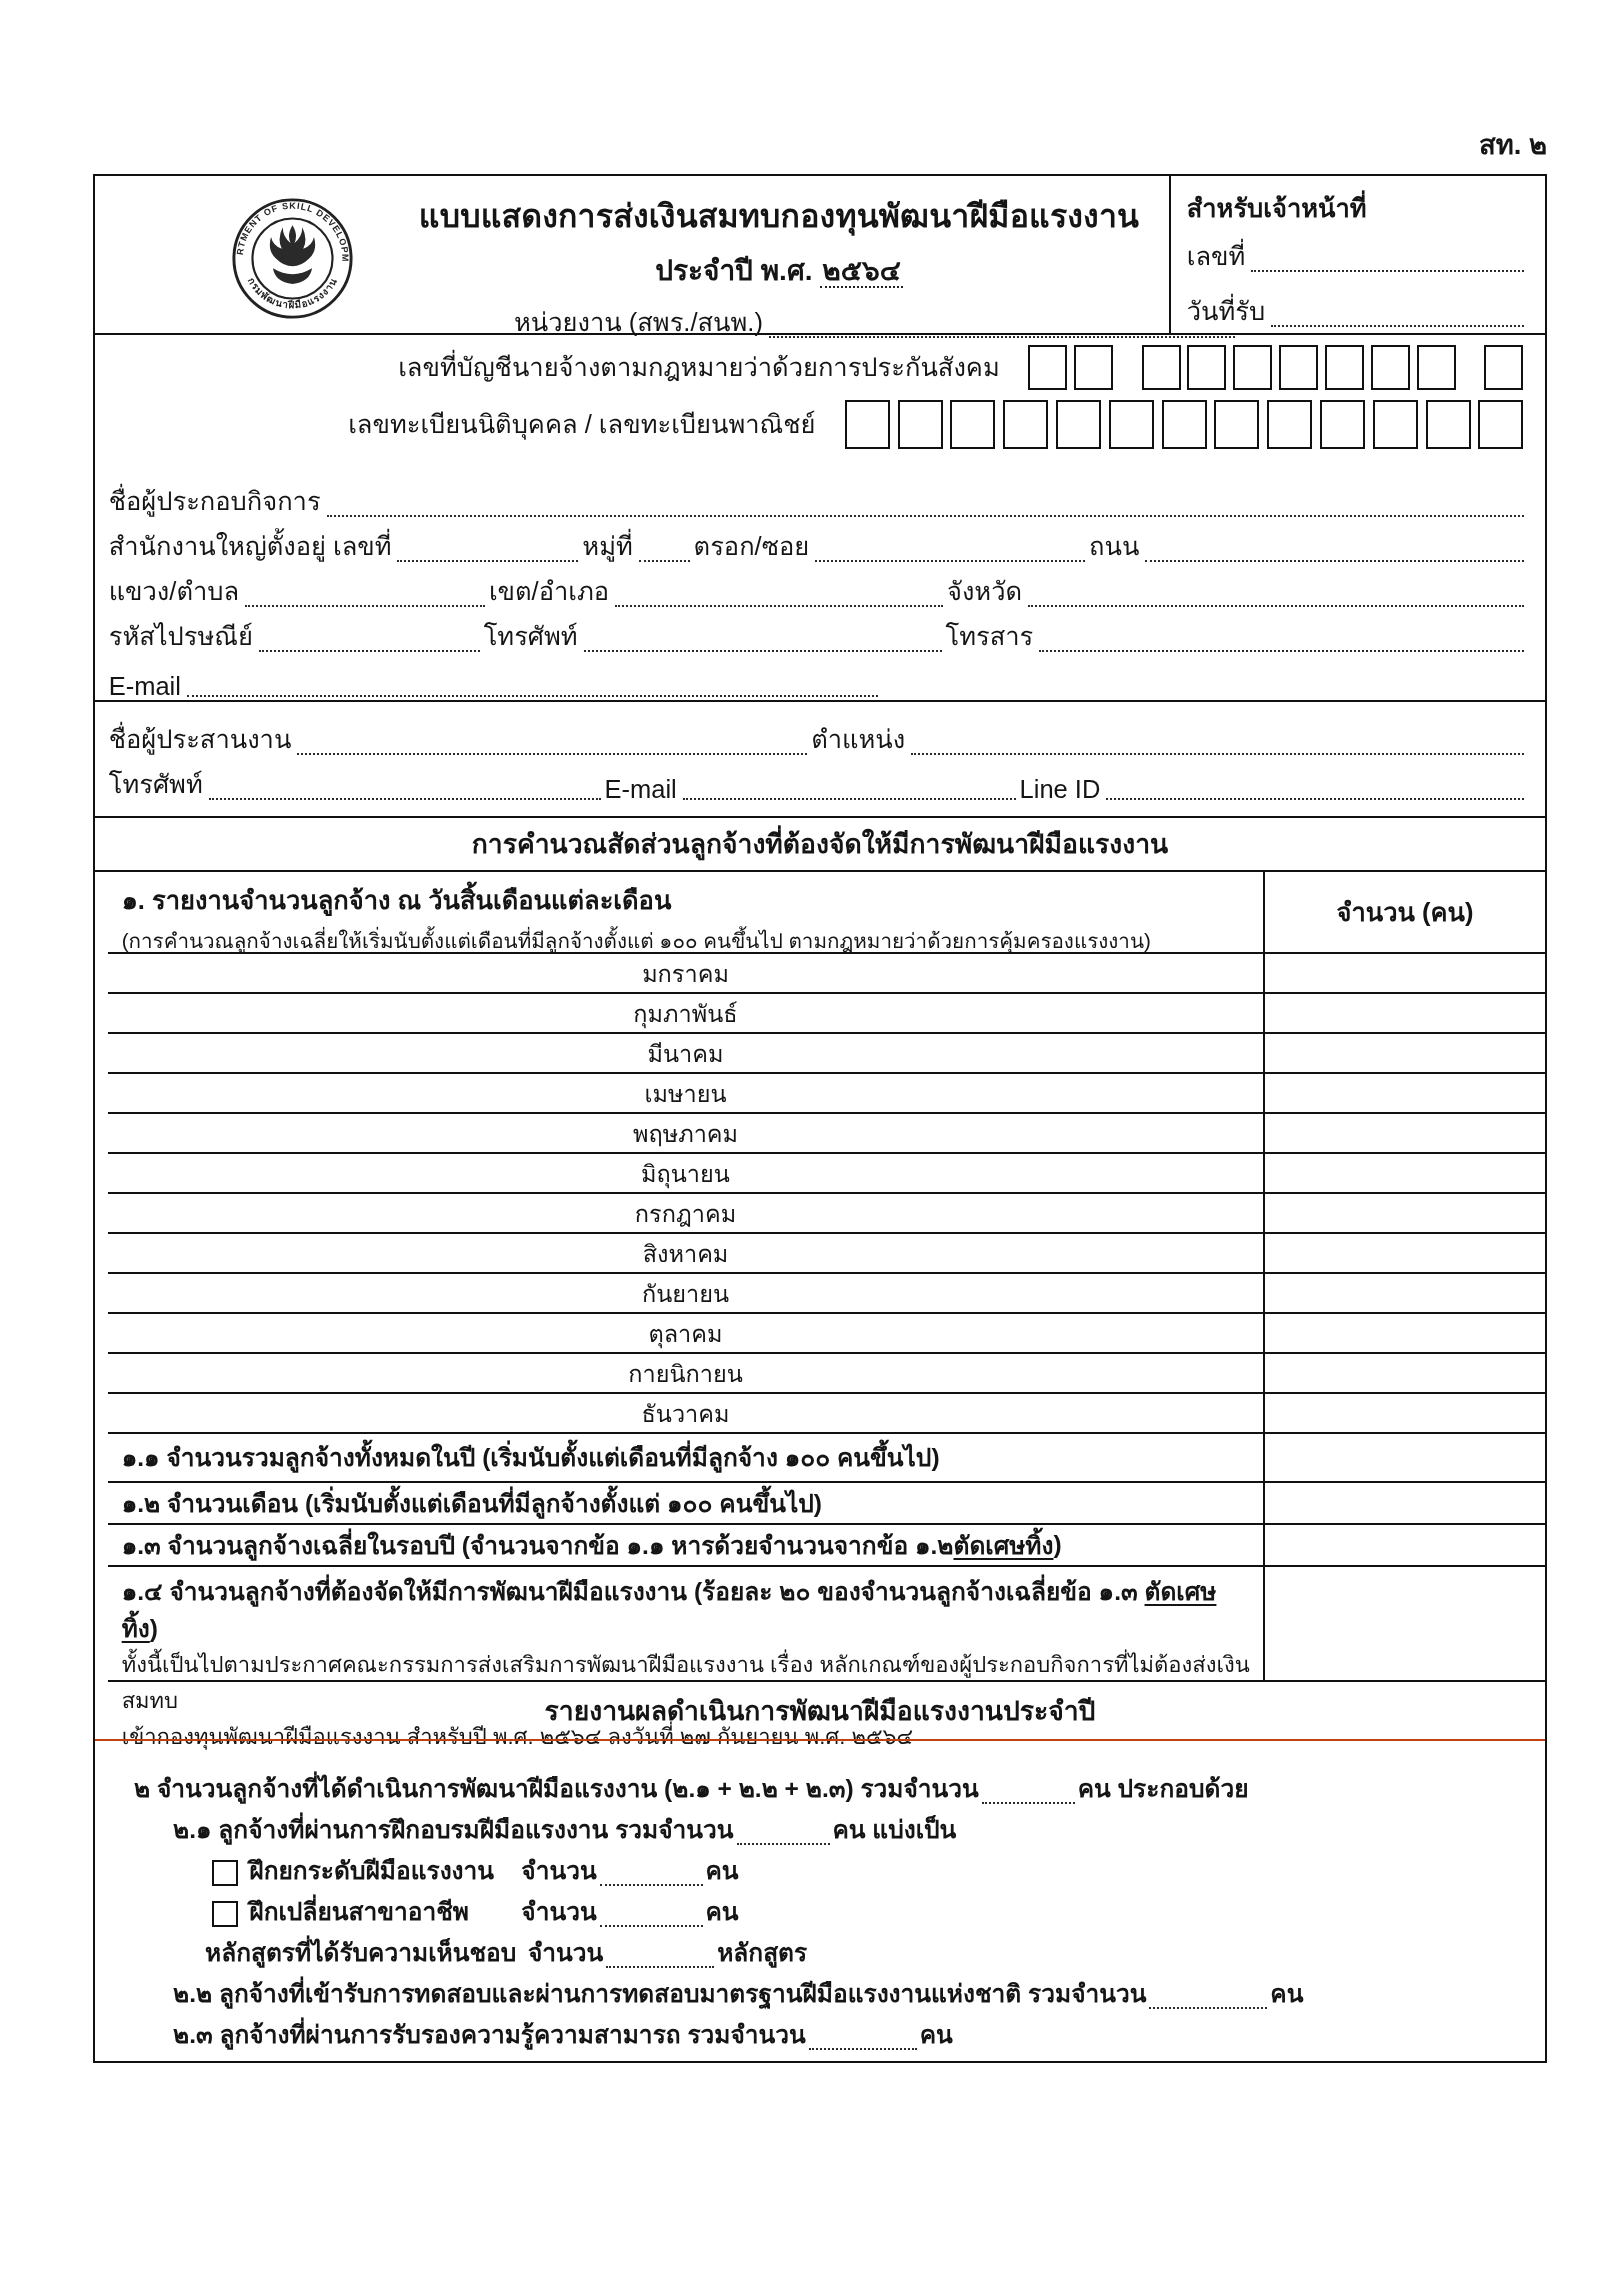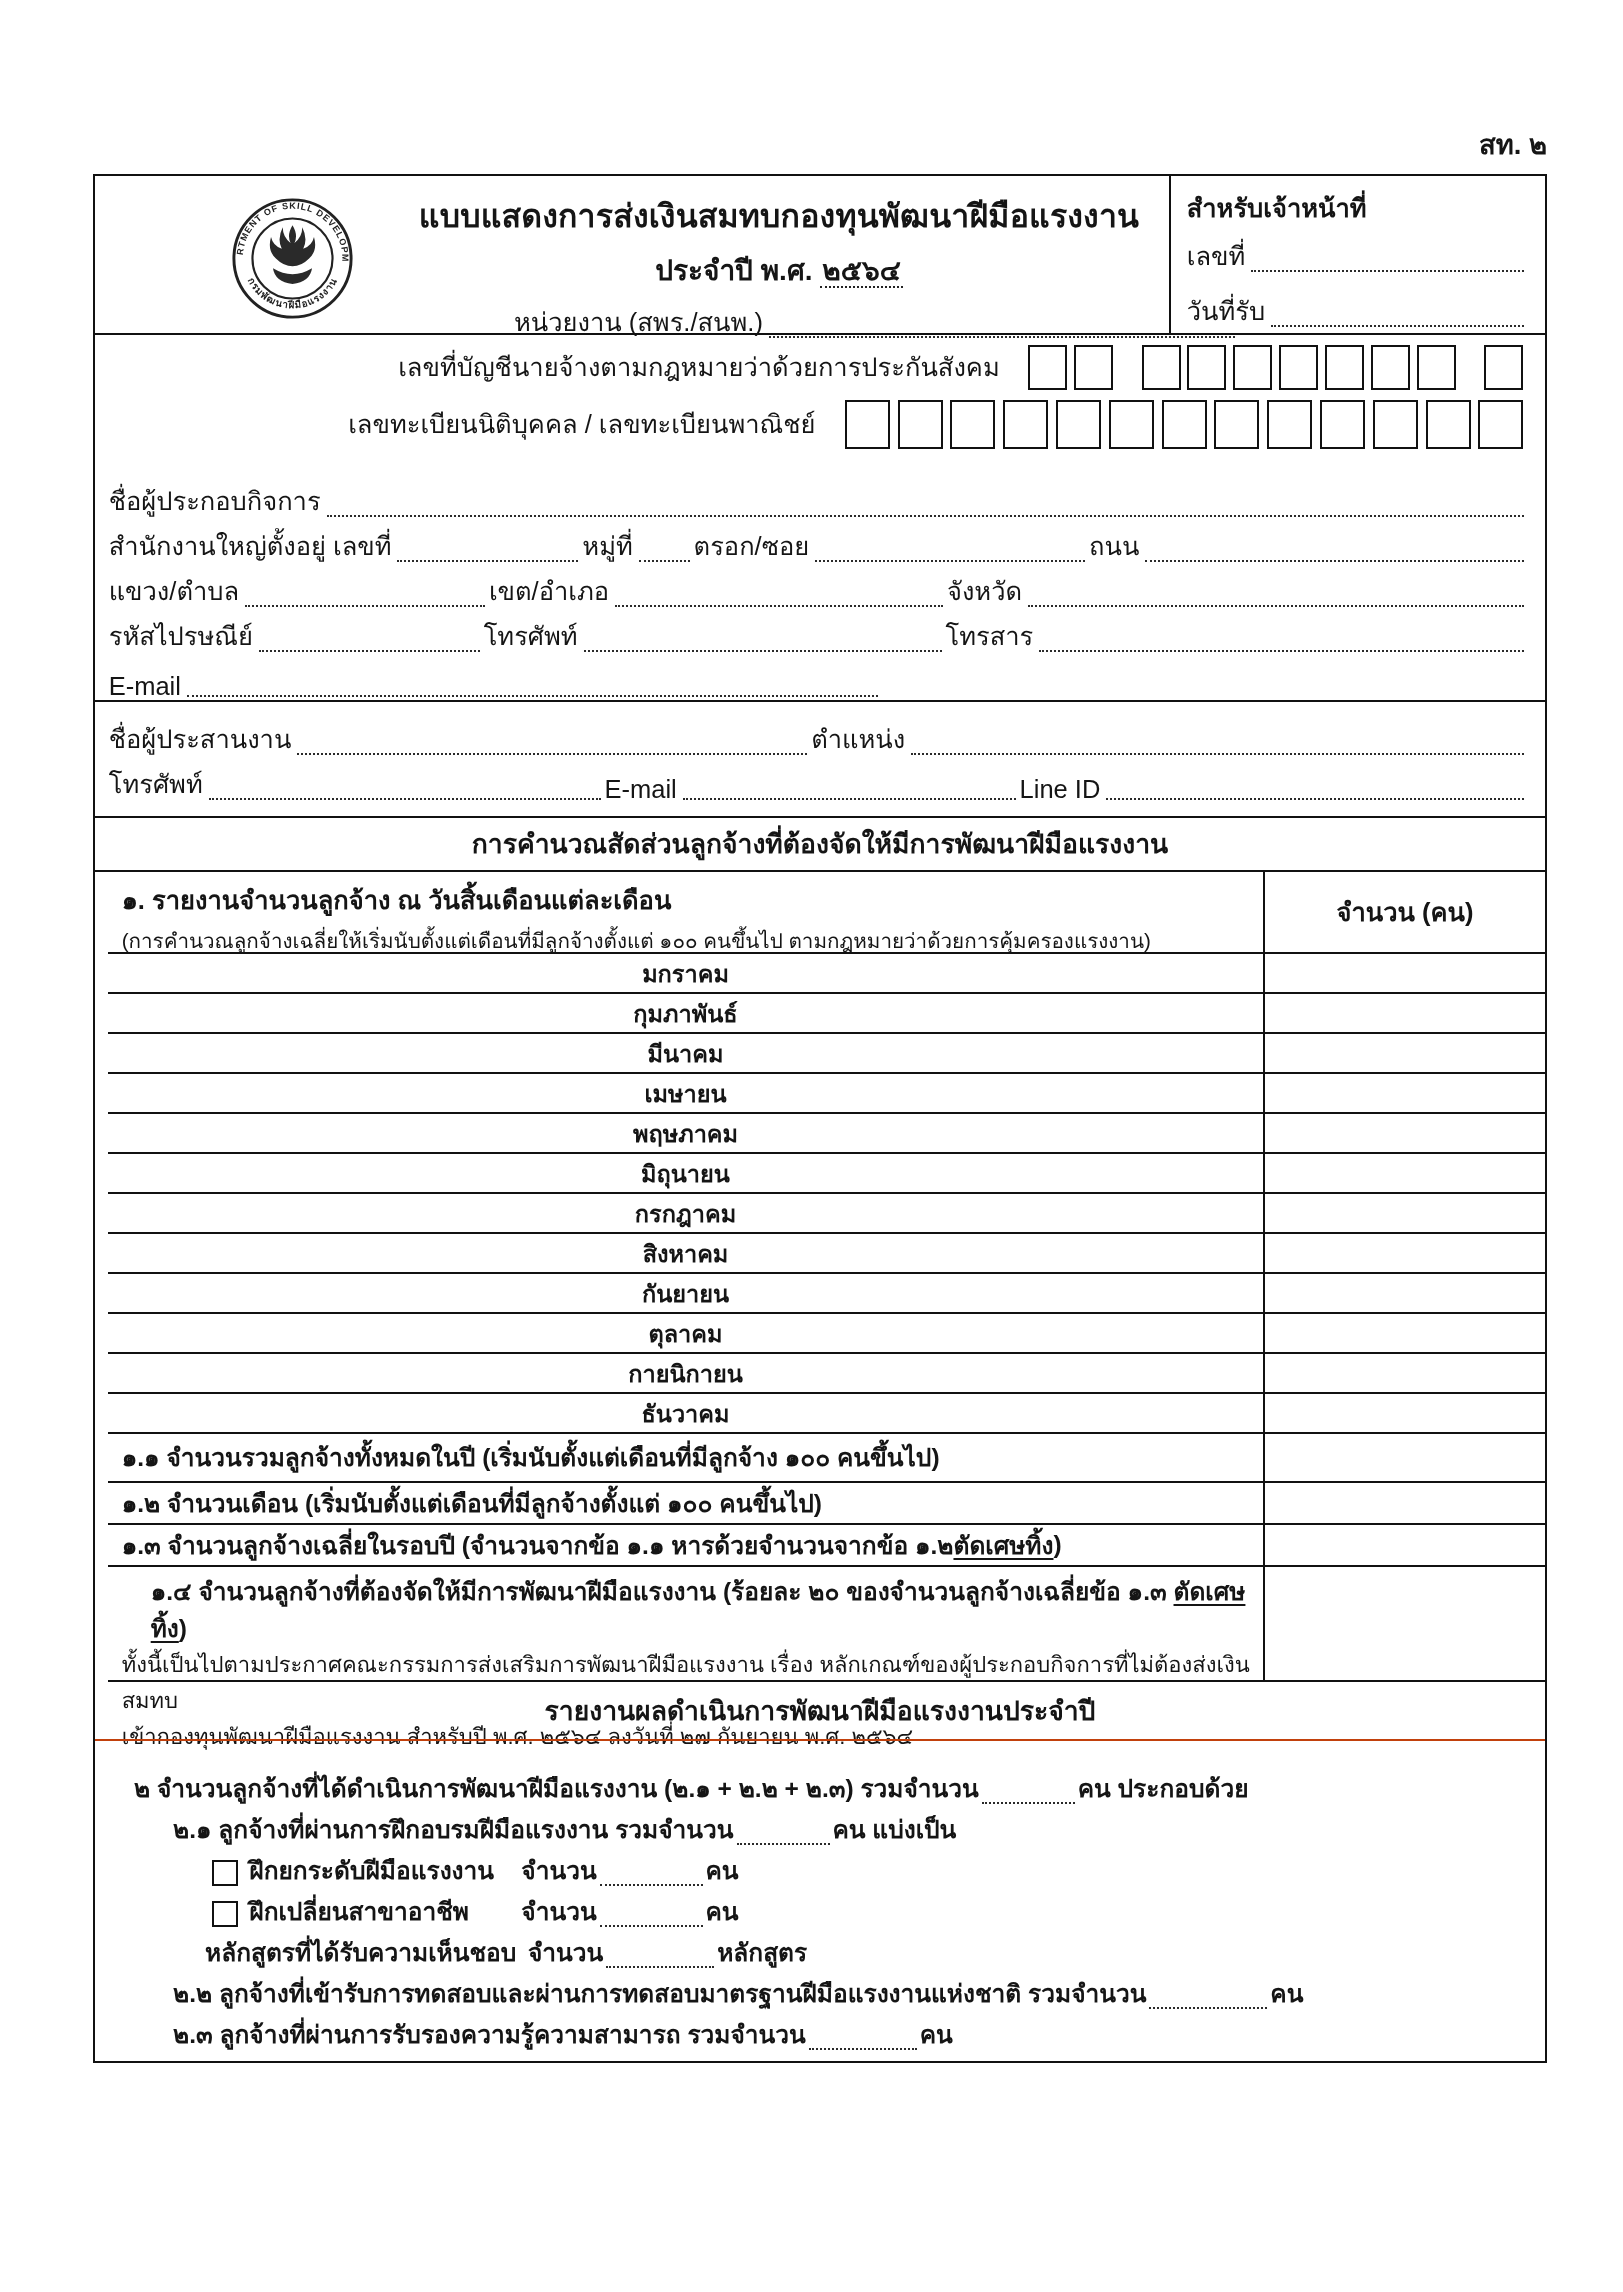--- a/index.html
+++ b/index.html
@@ -50,24 +50,24 @@
   .tbl{display:flex;flex-direction:column;flex-shrink:0;padding-left:13px;}
   .trow{display:flex;box-sizing:border-box;border-bottom:2px solid #111;}
   .tcell-l{width:1157px;box-sizing:border-box;border-right:2px solid #111;}
   .tcell-r{flex:1;box-sizing:border-box;}
   .thead-row{height:82px;}
   .thead-row .tcell-l{padding:7.8px 9.8px 0 13.7px;}
   .thead-title{font-size:25.5px;font-weight:700;}
   .thead-note{font-size:20.6px;margin-top:3.9px;}
   .thead-row .tcell-r{display:flex;align-items:center;justify-content:center;font-size:25.5px;font-weight:700;}
   .month-row{height:40px;}
-  .month-row .tcell-l{display:flex;align-items:center;justify-content:center;font-size:23.5px;font-weight:bold;}
+  .month-row .tcell-l{display:flex;align-items:center;justify-content:center;font-size:23.5px;}
   .sum-row .tcell-l{display:flex;align-items:center;padding-left:13.7px;font-size:24.5px;font-weight:700;}
   .r14 .tcell-l{display:block;padding:5.9px 11.8px 0 13.7px;}
-  .r14-main{font-size:24.5px;font-weight:700;line-height:37px;margin-left:29px;}
+  .r14-main{font-size:24.5px;font-weight:700;line-height:37px;}
   .r14-note{font-size:22px;line-height:36px;}
   .u{text-decoration:underline;text-underline-offset:3.9px;}
   .b3{border-bottom-width:2.9px !important;}
   
   .report-title{height:59px;box-sizing:border-box;border-bottom:2px solid #c2410c;
     display:flex;align-items:center;justify-content:center;font-size:26.5px;font-weight:700;flex-shrink:0;}
   .report-body{flex:1;box-sizing:border-box;padding:25.5px 19.6px 0 39px;font-size:24.5px;font-weight:700;}
   .rb-line{display:flex;align-items:flex-end;height:41px;white-space:nowrap;}
   .ind1{padding-left:39px;}
   .ind2{padding-left:78px;}

